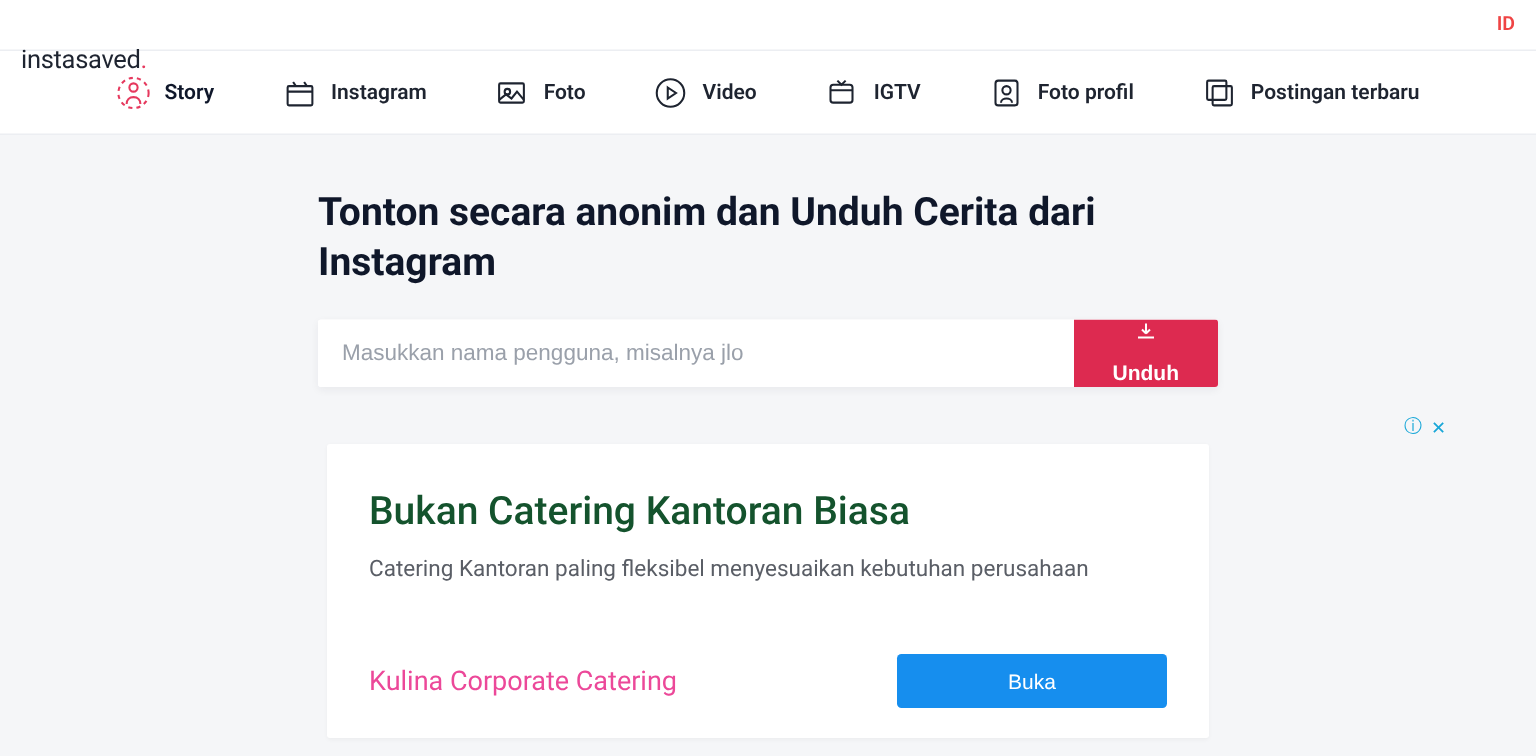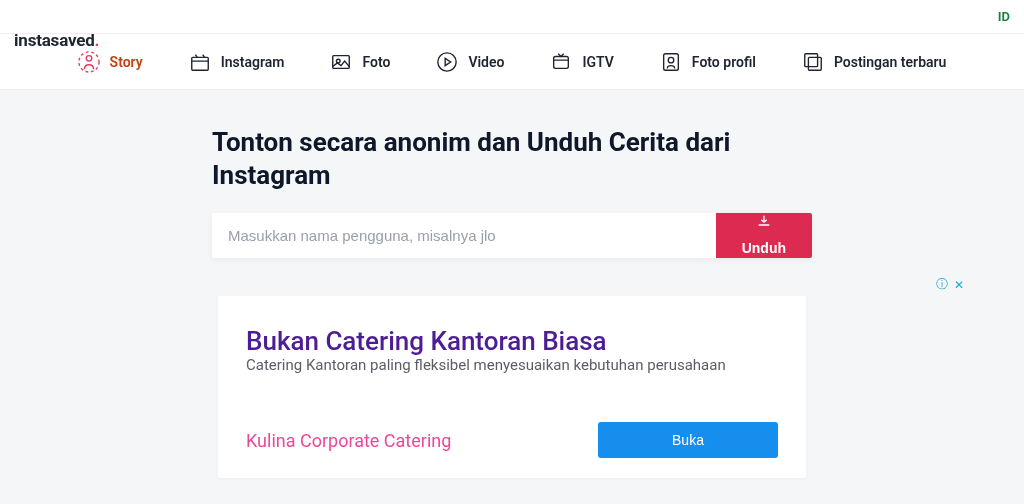--- a/index.html
+++ b/index.html
@@ -13,42 +13,42 @@
   }
   .topbar {
     background: #fff;
     height: 34px;
     display: flex;
     align-items: center;
     justify-content: space-between;
     padding: 0 14px 0 14px;
     border-bottom: 1px solid #eceef2;
   }
-  .logo { font-weight: 700; font-size: 17px; letter-spacing: -0.2px; margin-top: 46px; }
+  .logo { font-weight: 400; font-size: 17px; letter-spacing: -0.2px; margin-top: 46px; }
   .logo .dot { color: #e6395e; }
-  .lang { font-weight: 600; font-size: 13px; color: #15803d; }
+  .lang { font-weight: 600; font-size: 13px; color: #ef4444; }
   .nav {
     background: #fff;
     height: 56px;
     display: flex;
     align-items: center;
     justify-content: center;
     gap: 46px;
     border-bottom: 1px solid #eceef2;
   }
   .nav-item {
     display: flex;
     align-items: center;
     gap: 10px;
     font-weight: 600;
     font-size: 14px;
     color: #1e2430;
     cursor: pointer;
   }
-  .nav-item.active { color: #c2410c; }
+  .nav-item.active { color: #0f172a; }
   .nav-item .ico { display: inline-flex; }
   .hero {
     max-width: 600px;
     margin: 36px auto 0;
   }
   .hero h1 {
     font-size: 26px;
     font-weight: 700;
     line-height: 1.25;
     color: #0f172a;
@@ -99,21 +99,21 @@
     align-items: center;
   }
   .ad-box {
     background: #fff;
     margin: 18px auto 0;
     max-width: 588px;
     padding: 30px 28px 20px;
     border-radius: 2px;
     box-shadow: 0 1px 3px rgba(0,0,0,.04);
   }
-  .ad-title { font-size: 26px; font-weight: 500; color: #4c1d95; }
+  .ad-title { font-size: 26px; font-weight: 500; color: #14532d; margin-bottom: 14px; }
   .ad-sub { font-size: 15px; color: #5a5e66; margin-bottom: 48px; }
   .ad-footer { display: flex; justify-content: space-between; align-items: center; }
   .ad-brand { font-size: 18px; color: #ec4899; }
   .ad-cta {
     background: #168eee;
     color: #fff;
     border: none;
     padding: 10px 0;
     width: 180px;
     font-size: 14px;

